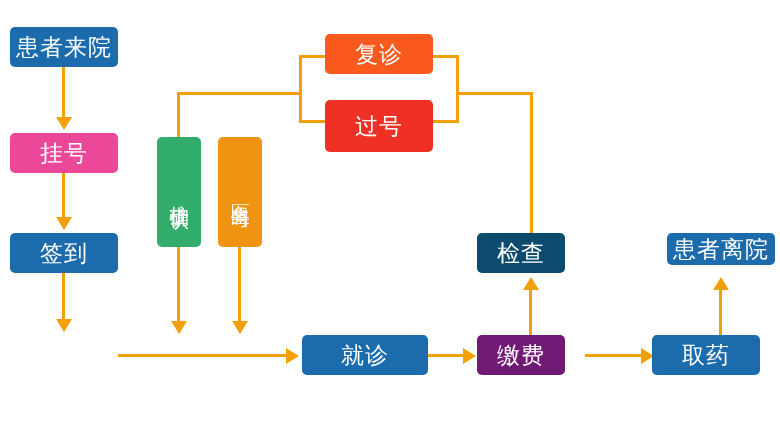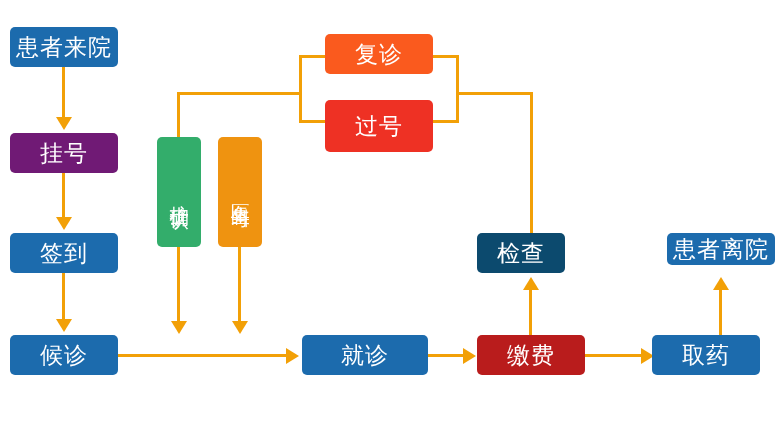--- a/index.html
+++ b/index.html
@@ -115,31 +115,28 @@
   <div class="conn h" style="left:585px; top:354px; width:56px;"></div>
   <div class="arrowhead right" style="left:641px; top:348px;"></div>
 
   <div class="conn v" style="left:719px; top:290px; height:45px;"></div>
   <div class="arrowhead up" style="left:713px; top:277px;"></div>
 
   <div class="node h" style="left:10px; top:27px; width:108px; height:40px; background:#1C6BAD;">
     <span>患者来院</span>
   </div>
 
-  <div class="node h" style="left:10px; top:133px; width:108px; height:40px; background:#701a75;">
+  <div class="node h" style="left:10px; top:133px; width:108px; height:40px; background:#ec4899;">
     <span>挂号</span>
   </div>
 
   <div class="node h" style="left:10px; top:233px; width:108px; height:40px; background:#1C6BAD;">
     <span>签到</span>
   </div>
 
-  <div class="node h" style="left:10px; top:335px; width:108px; height:40px; background:#1C6BAD;">
-    <span>候诊</span>
-  </div>
 
   <div class="node v" style="left:157px; top:137px; width:44px; height:110px; background:#33AD6B;">
     <span>护士确认</span>
   </div>
 
   <div class="node v" style="left:218px; top:137px; width:44px; height:110px; background:#EF9310;">
     <span>医生叫号</span>
   </div>
 
   <div class="node h" style="left:325px; top:34px; width:108px; height:40px; background:#FA5A1E;">
@@ -151,21 +148,21 @@
   </div>
 
   <div class="node h" style="left:477px; top:233px; width:88px; height:40px; background:#0c4a6e;">
     <span>检查</span>
   </div>
 
   <div class="node h" style="left:302px; top:335px; width:126px; height:40px; background:#1C6BAD;">
     <span>就诊</span>
   </div>
 
-  <div class="node h" style="left:477px; top:335px; width:108px; height:40px; background:#b91c1c;">
+  <div class="node h" style="left:477px; top:335px; width:88px; height:40px; background:#701a75;">
     <span>缴费</span>
   </div>
 
   <div class="node h" style="left:652px; top:335px; width:108px; height:40px; background:#1C6BAD;">
     <span>取药</span>
   </div>
 
   <div class="node h" style="left:667px; top:233px; width:108px; height:32px; background:#1C6BAD;">
     <span>患者离院</span>
   </div>

